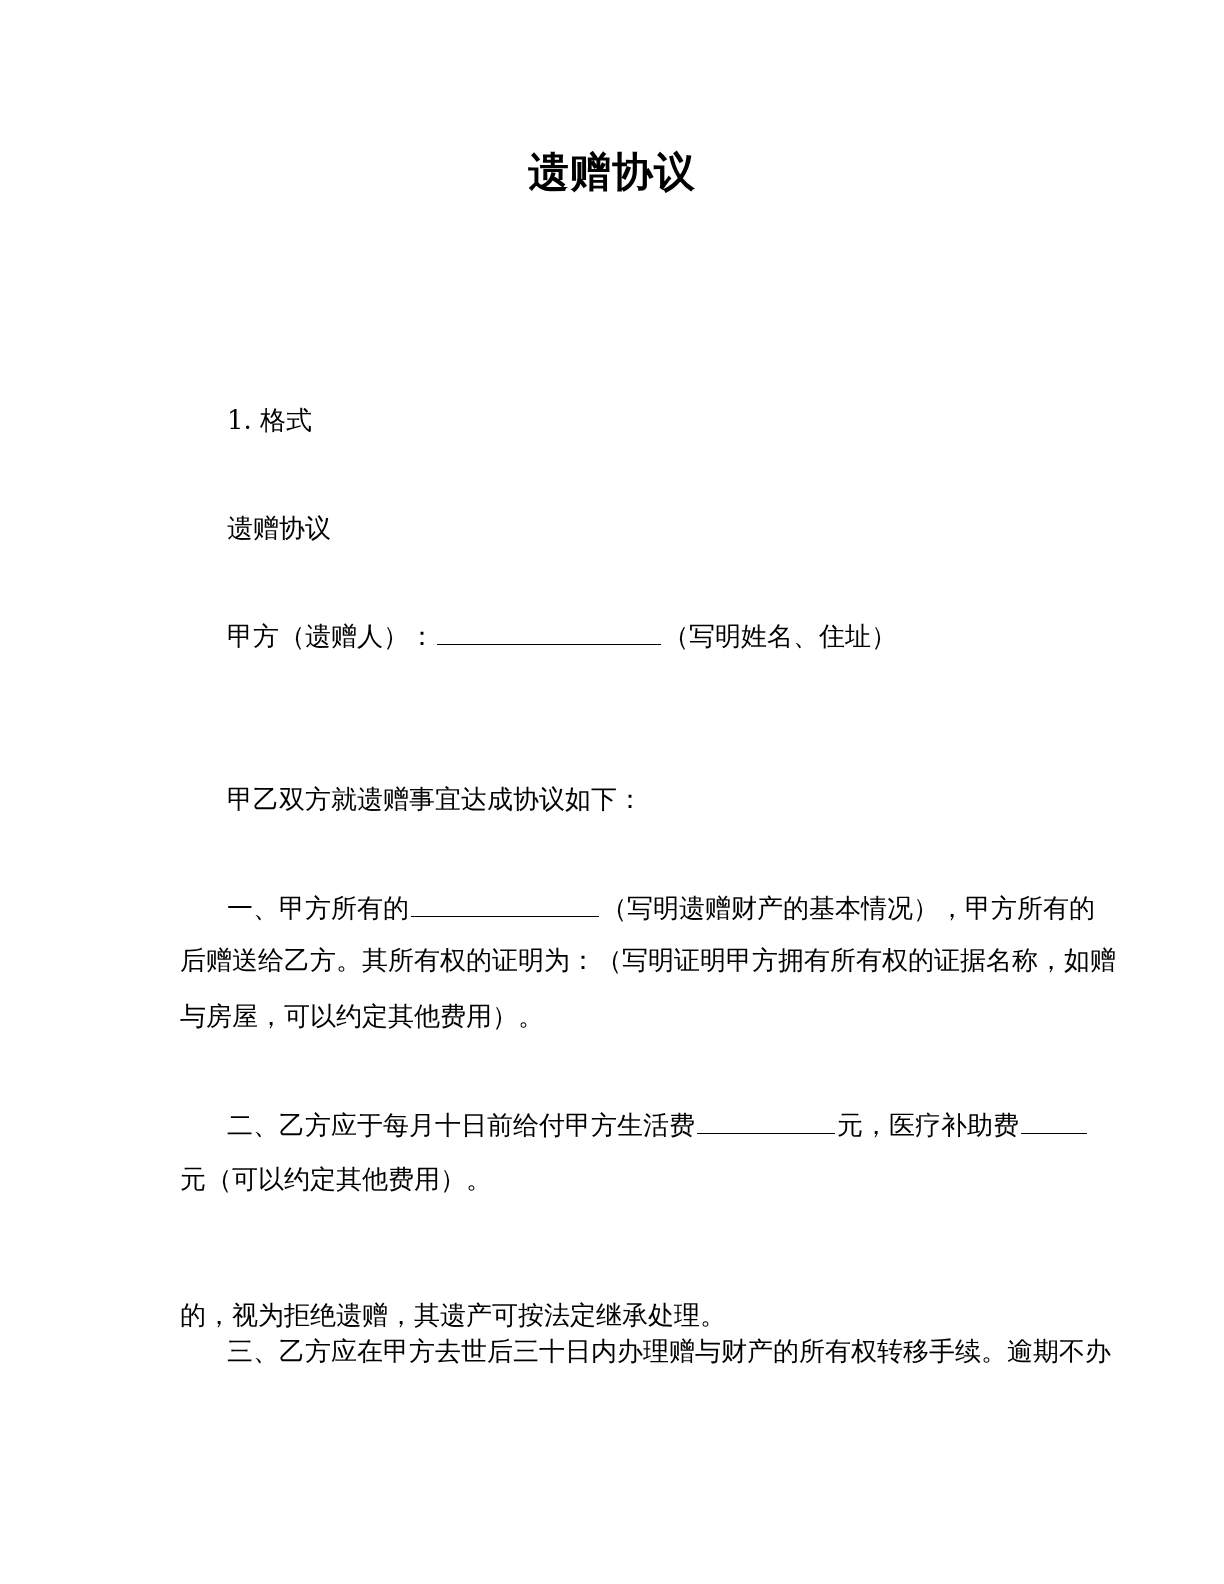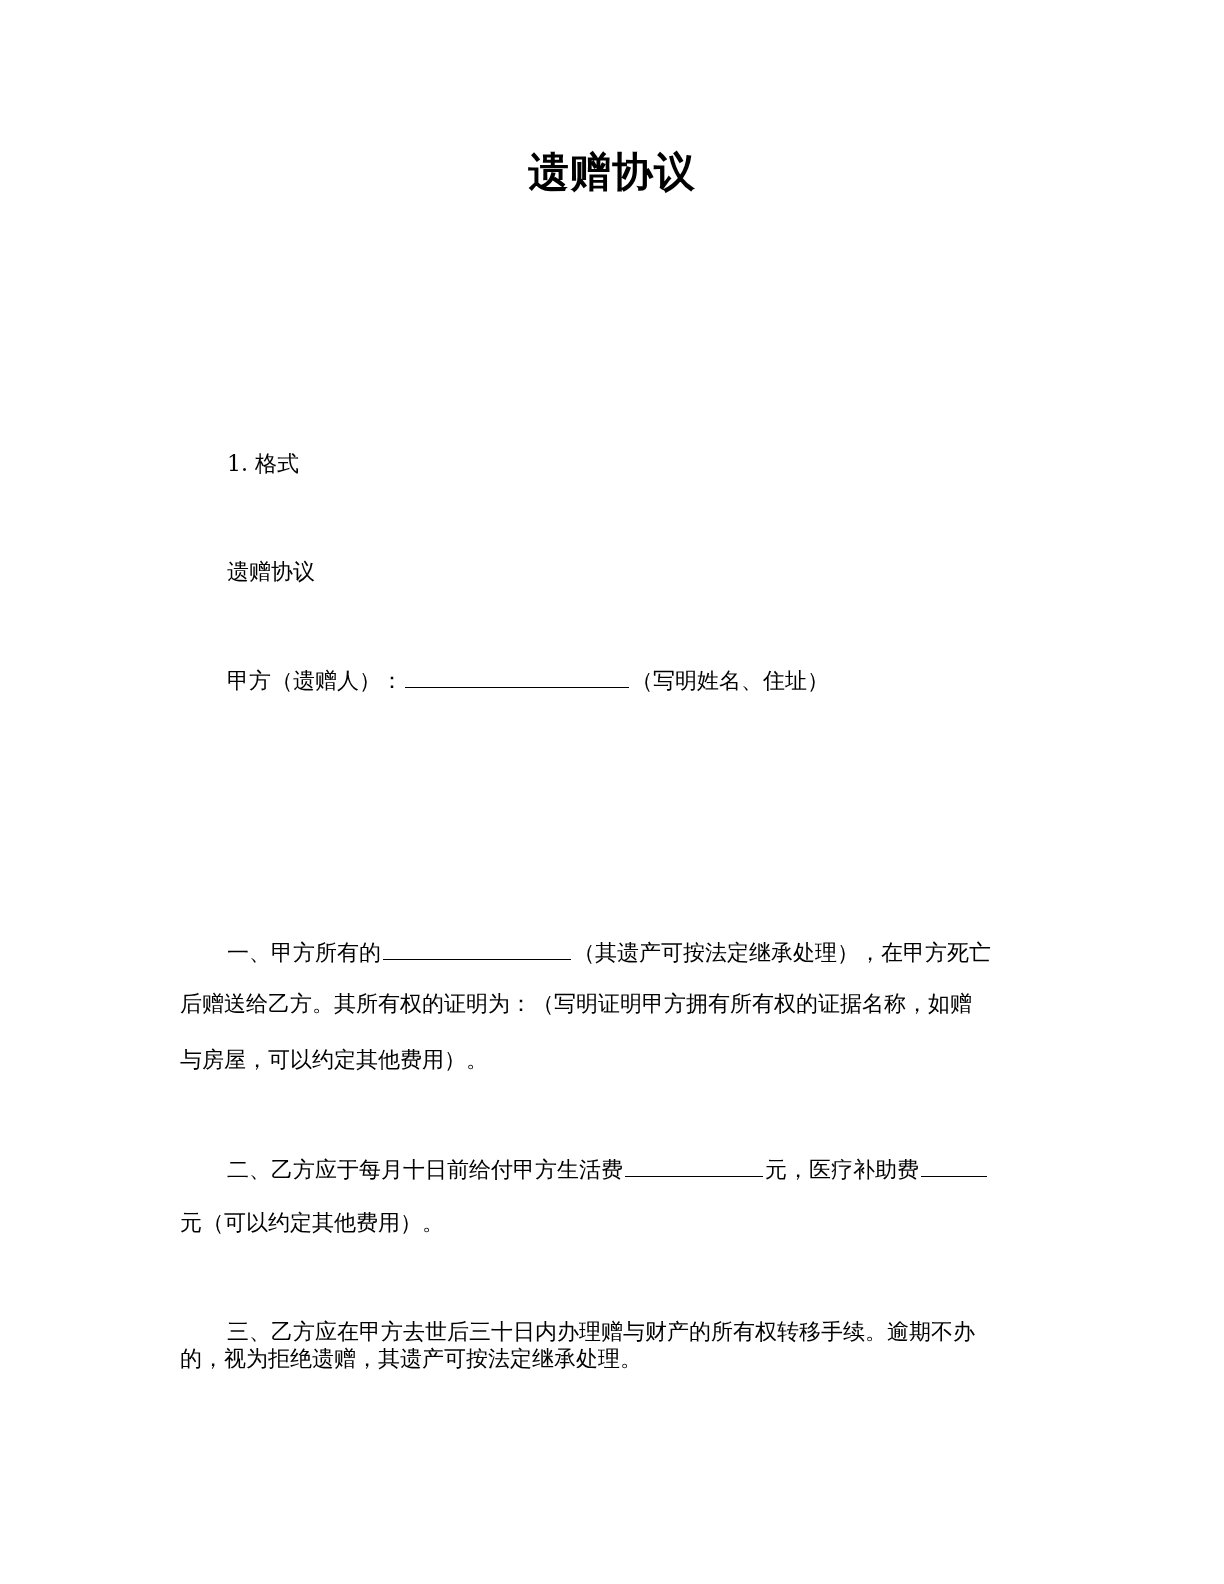--- a/index.html
+++ b/index.html
@@ -26,24 +26,23 @@
       top: 142px;
       text-align: center;
       font-family: "DejaVu Sans", "Liberation Sans", sans-serif;
       font-weight: bold;
       font-size: 41px;
       line-height: 60px;
       letter-spacing: 1px;
     }
     .line {
       position: absolute;
-      font-size: 22px;
+      font-size: 26px;
       line-height: 30px;
       white-space: nowrap;
-      margin-top: 44px;
     }
     .indent { left: 227px; }
     .flush { left: 180px; }
     .blank {
       display: inline-block;
       border-bottom: 1.6px solid #000;
       height: 22px;
       vertical-align: baseline;
       margin: 0 2px;
     }
@@ -57,28 +56,29 @@
 
   <div class="line indent" style="top:405px;">1. 格式</div>
 
   <div class="line indent" style="top:513px;">遗赠协议</div>
 
   <div class="line indent" style="top:621px;">
     <span>甲方（遗赠人）：</span><span class="blank" style="width:224px;"></span><span>（写明姓名、住址）</span>
   </div>
 
 
+  <div class="line indent" style="top:784px;">甲乙双方就遗赠事宜达成协议如下：</div>
 
   <div class="line indent" style="top:893px;">
-    <span>一、甲方所有的</span><span class="blank" style="width:188px;"></span><span>（其遗产可按法定继承处理），在甲方死亡</span>
+    <span>一、甲方所有的</span><span class="blank" style="width:188px;"></span><span>（写明遗赠财产的基本情况），甲方所有的</span>
   </div>
   <div class="line flush" style="top:947px;font-family:Liberation Mono, monospace;">后赠送给乙方。其所有权的证明为：（写明证明甲方拥有所有权的证据名称，如赠</div>
   <div class="line flush" style="top:1001px;">与房屋，可以约定其他费用）。</div>
 
   <div class="line indent" style="top:1110px;">
     <span>二、乙方应于每月十日前给付甲方生活费</span><span class="blank" style="width:138px;"></span><span>元，医疗补助费</span><span class="blank" style="width:66px;"></span>
   </div>
   <div class="line flush" style="top:1164px;">元（可以约定其他费用）。</div>
 
-  <div class="line indent" style="top:1273px;">三、乙方应在甲方去世后三十日内办理赠与财产的所有权转移手续。逾期不办</div>
+  <div class="line indent" style="top:1336px;">三、乙方应在甲方去世后三十日内办理赠与财产的所有权转移手续。逾期不办</div>
   <div class="line flush" style="top:1300px;">的，视为拒绝遗赠，其遗产可按法定继承处理。</div>
 
 </div>
 
 </body></html>

